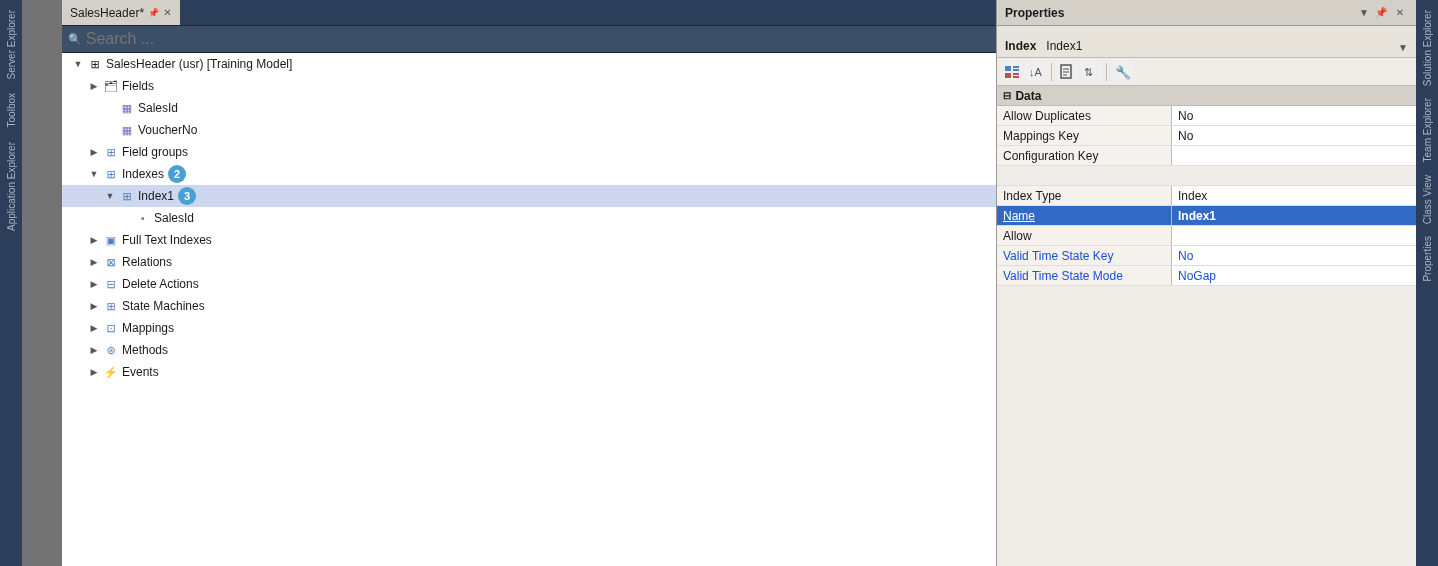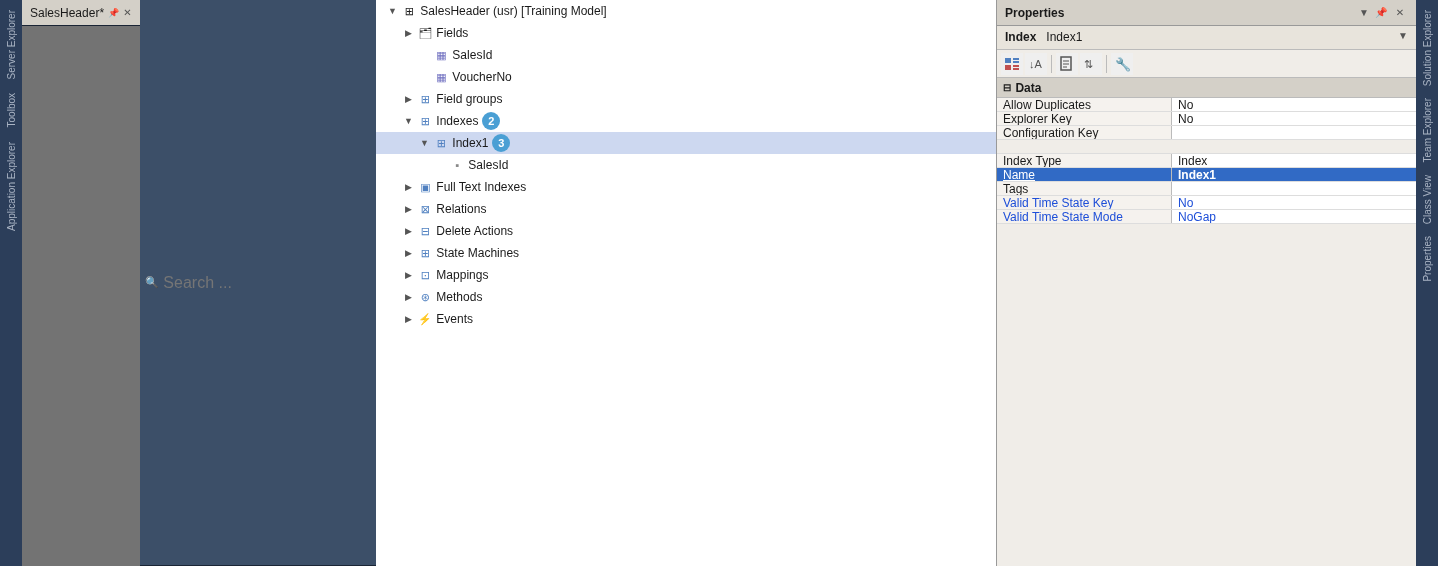--- a/index.html
+++ b/index.html
@@ -30,22 +30,24 @@
       font-size: 10px;
       padding: 6px 2px;
       cursor: pointer;
       white-space: nowrap;
     }
 
     
     .main-area {
       flex: 1;
       display: flex;
+      flex-direction: column;
       background: #737373;
       overflow: hidden;
+      padding-left: 40px;
     }
 
     
     .tab-bar {
       background: #2c3e5a;
       display: flex;
       align-items: center;
       height: 26px;
       flex-shrink: 0;
       border-bottom: 1px solid #1a2535;
@@ -174,24 +176,24 @@
       cursor: pointer;
       color: #555;
       font-size: 10px;
     }
 
     
     .object-selector {
       background: #e8e4dc;
       padding: 4px 8px;
       display: flex;
-      align-items: flex-start;
+      align-items: flex-end;
       justify-content: space-between;
       border-bottom: 1px solid #bbb;
-      height: 24px;
+      height: 32px;
     }
     .object-selector-text {
       font-size: 12px;
       color: #1a1a1a;
     }
     .object-selector-arrow {
       font-size: 10px;
       color: #555;
     }
 
@@ -238,21 +240,21 @@
       align-items: center;
       height: 20px;
       border-bottom: 1px solid #bbb;
     }
     .prop-section-icon {
       margin-right: 4px;
       font-size: 10px;
     }
     .prop-row {
       display: flex;
-      height: 14px;
+      height: 20px;
       border-bottom: 1px solid #ddd;
     }
     .prop-row.selected {
       background: #316ac5;
     }
     .prop-row.selected .prop-name,
     .prop-row.selected .prop-value {
       color: white;
     }
     .prop-name {
@@ -504,21 +506,21 @@
       <span class="prop-section-icon">⊟</span>
       <span>Data</span>
     </div>
 
     <div class="prop-row">
       <span class="prop-name">Allow Duplicates</span>
       <span class="prop-value">No</span>
     </div>
 
     <div class="prop-row">
-      <span class="prop-name">Explorer Key</span>
+      <span class="prop-name">Mappings Key</span>
       <span class="prop-value">No</span>
     </div>
 
     <div class="prop-row">
       <span class="prop-name">Configuration Key</span>
       <span class="prop-value"></span>
     </div>
 
     <div class="prop-row">
     </div>
@@ -527,21 +529,21 @@
       <span class="prop-name">Index Type</span>
       <span class="prop-value">Index</span>
     </div>
 
     <div class="prop-row selected">
       <span class="prop-name">Name</span>
       <span class="prop-value">Index1</span>
     </div>
 
     <div class="prop-row">
-      <span class="prop-name">Tags</span>
+      <span class="prop-name">Allow</span>
       <span class="prop-value"></span>
     </div>
 
     <div class="prop-row dimmed">
       <span class="prop-name">Valid Time State Key</span>
       <span class="prop-value">No</span>
     </div>
 
     <div class="prop-row dimmed">
       <span class="prop-name">Valid Time State Mode</span>

